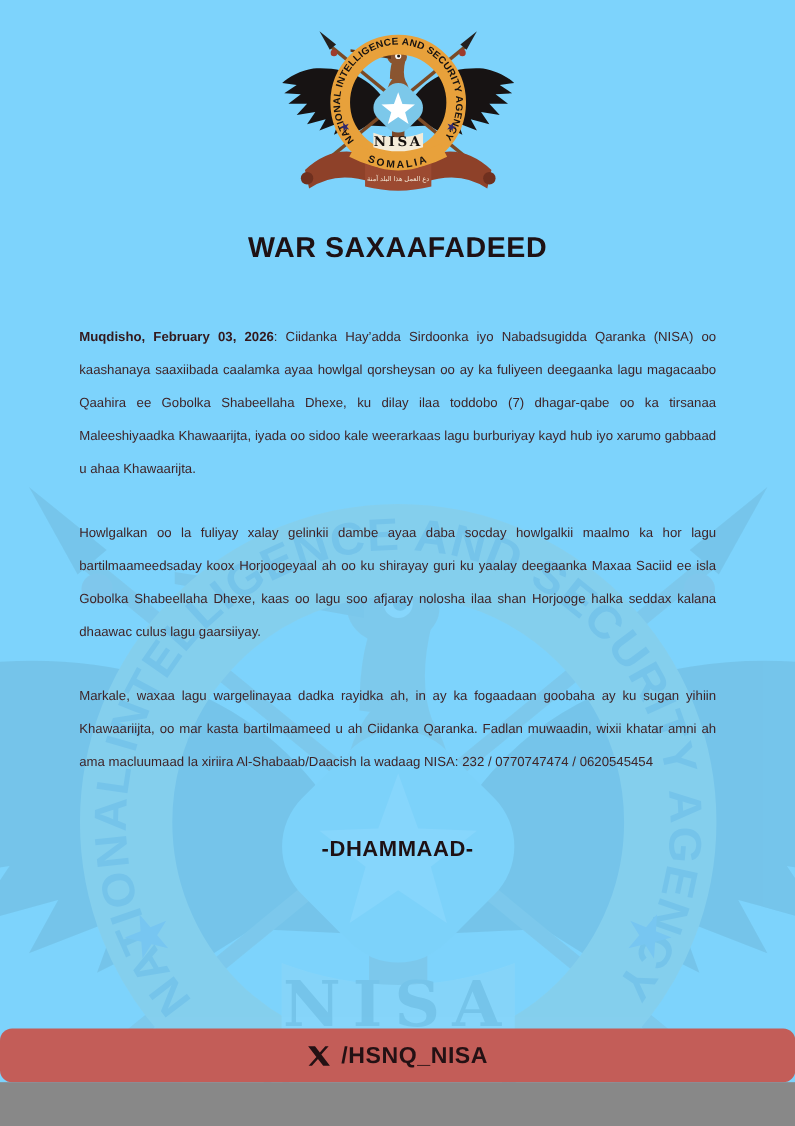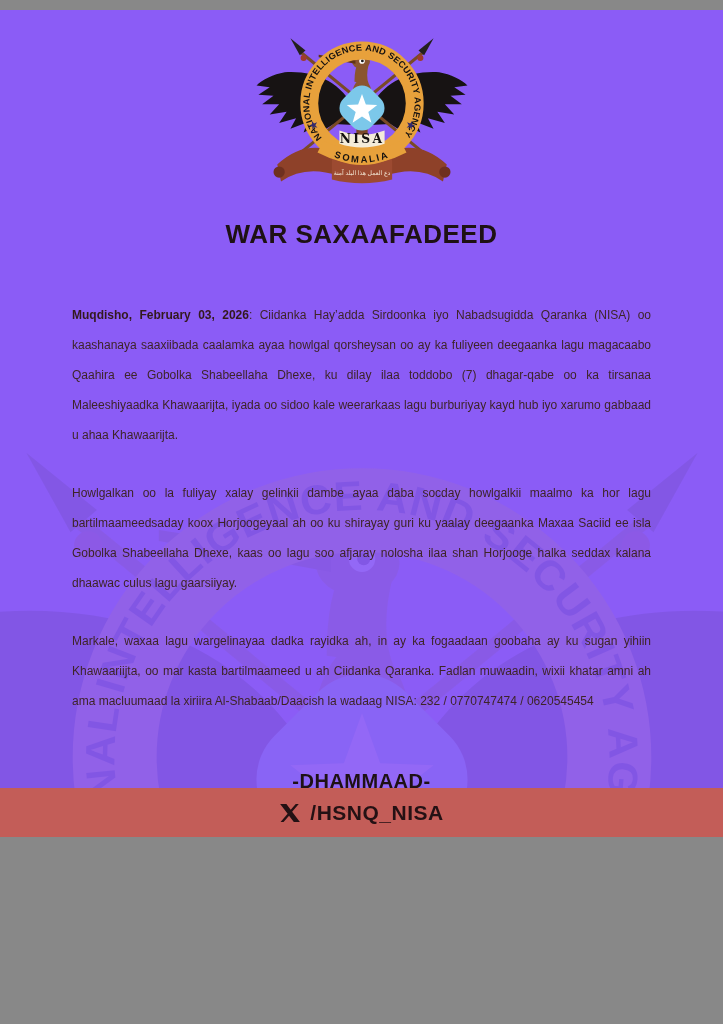--- a/index.html
+++ b/index.html
@@ -1,21 +1,21 @@
 <!DOCTYPE html>
 <html><head>
 <meta charset="utf-8">
 <style>
   html,body{margin:0;padding:0;}
   body{background:#888;}
   .page{
     position:relative;
-    width:723px;height:827px;
-    margin:10px auto;
-    background:#8b5cf6;
+    width:723px;height:984px;
+    margin:0 auto;
+    background:#7dd3fc;
     overflow:hidden;
     font-family:"Liberation Sans", sans-serif;
   }
   
   .watermark{
     position:absolute;
     top:372px;left:50%;
     transform:translateX(-50%);
     width:1060px;
     opacity:0.07;
@@ -53,20 +53,21 @@
   .footer-bar{
     position:absolute;
     left:0;right:0;bottom:0;
     height:49px;
     background:#C35D58;
     display:flex;
     align-items:center;
     justify-content:center;
     gap:9px;
     z-index:2;
+    border-radius:11px;
   }
   .footer-bar .x-icon{width:22px;height:22px;display:block;}
   .footer-bar .handle{
     font-size:21px;
     font-weight:bold;
     letter-spacing:0.5px;
     color:#241114;
   }
   .nisa-serif{font-family:"DejaVu Serif", serif;}
 </style>

